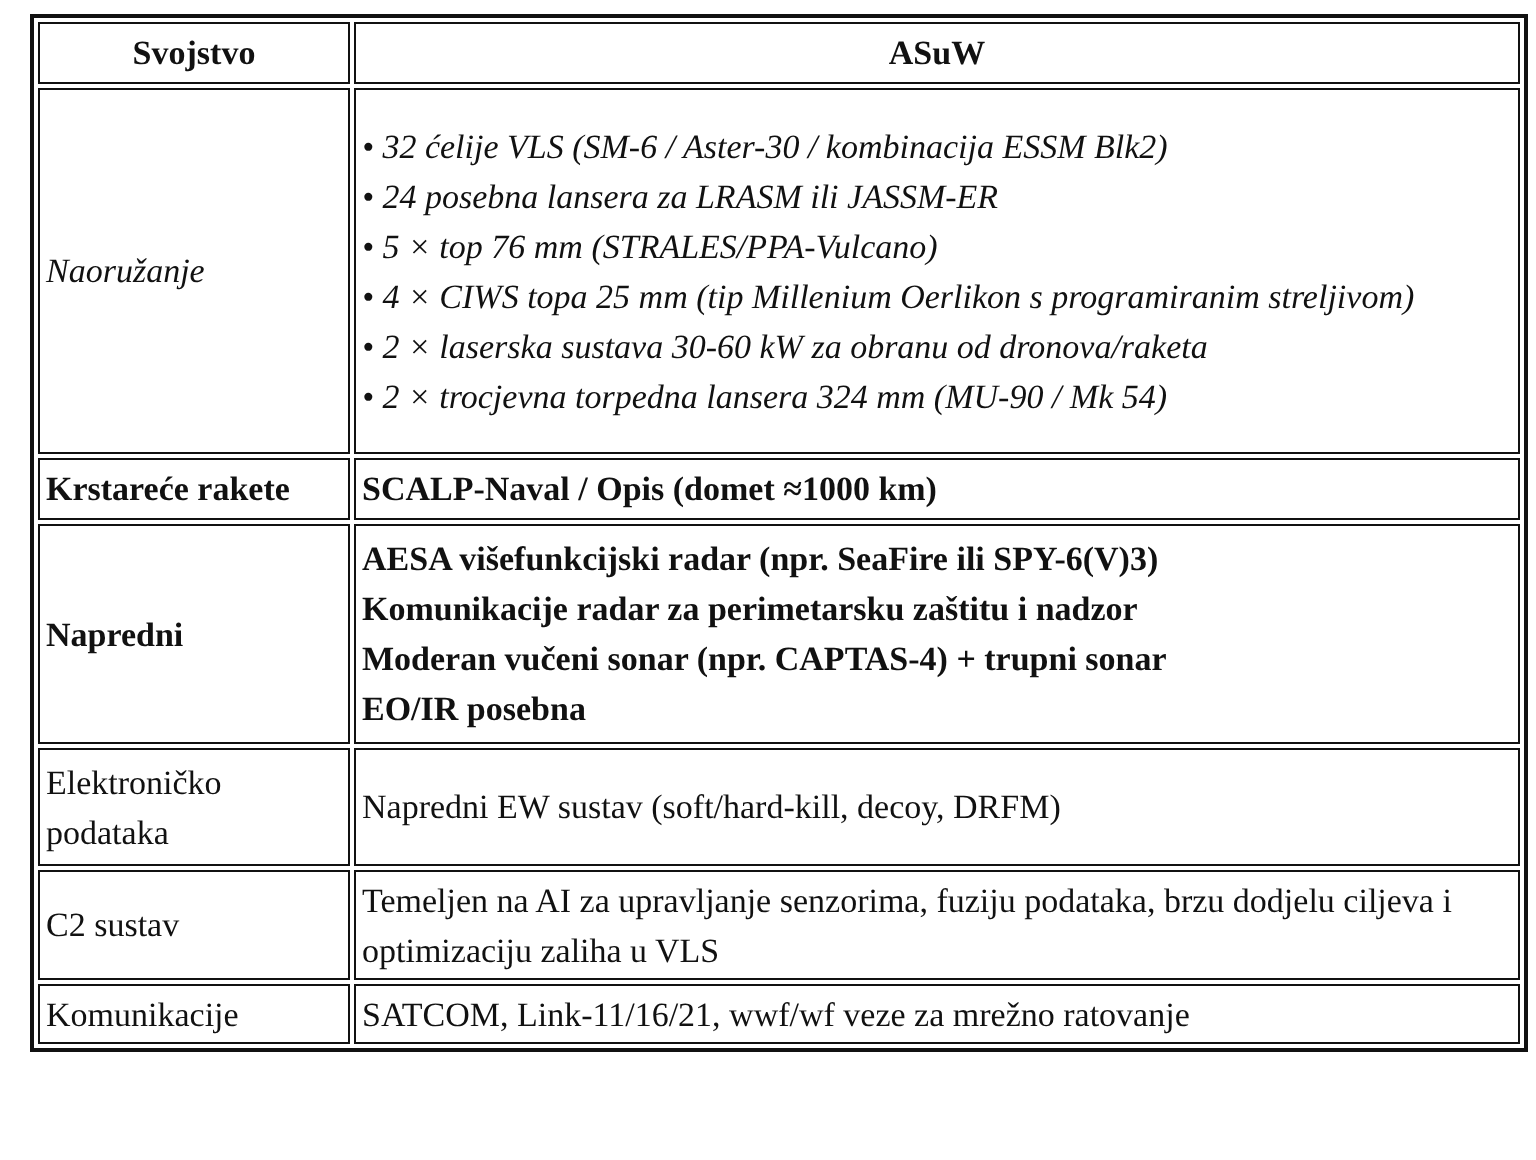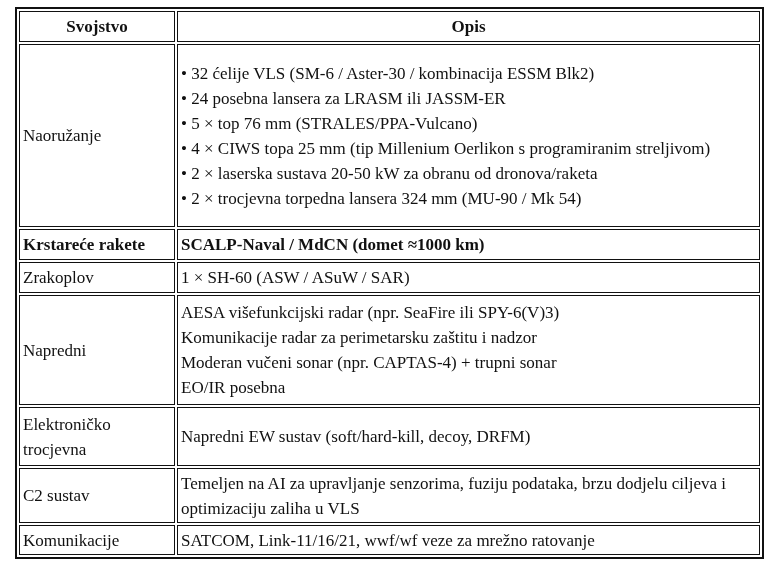--- a/index.html
+++ b/index.html
@@ -10,77 +10,71 @@
     border: 2px solid #111; border-spacing: 2px; border-collapse: separate;
     font-size: 17px; line-height: 25px;
   }
   table.spec th, table.spec td {
     border: 1.5px solid #111; padding: 1px 3px; vertical-align: middle; text-align: left;
   }
   table.spec th { font-weight: bold; text-align: center; height: 29px; padding: 0; }
   col.c1 { width: 156px; }
   .line { display: block; }
   .r-dep td { height: 26px; }
-  .r-nao td { height: 179px; }
+  .r-nao td { height: 179px; font-style: italic; }
   .r-krs td { height: 27px; font-weight: bold; }
   .r-zra td { height: 27px; }
-  .r-sen td { height: 106px; }
+  .r-sen td { height: 106px; font-weight: bold; }
   .r-ele td { height: 55px; }
   .r-c2 td { height: 51px; }
   .r-kom td { height: 26px; }
 </style>
 </head>
 <body>
 
 <table class="spec">
   <colgroup>
       <col class="c1">
       <col>
     </colgroup>
   <thead>
     <tr>
       <th>Svojstvo</th>
-      <th>Opis</th>
+      <th>ASuW</th>
     </tr>
   </thead>
   <tbody>
     <tr class="r-nao">
       <td>Naoružanje</td>
       <td>
         <span class="line">• 32 ćelije VLS (SM-6 / Aster-30 / kombinacija ESSM Blk2)</span>
         <span class="line">• 24 posebna lansera za LRASM ili JASSM-ER</span>
         <span class="line">• 5 × top 76 mm (STRALES/PPA-Vulcano)</span>
         <span class="line">• 4 × CIWS topa 25 mm (tip Millenium Oerlikon s programiranim streljivom)</span>
-        <span class="line">• 2 × laserska sustava 20-50 kW za obranu od dronova/raketa</span>
+        <span class="line">• 2 × laserska sustava 30-60 kW za obranu od dronova/raketa</span>
         <span class="line">• 2 × trocjevna torpedna lansera 324 mm (MU-90 / Mk 54)</span>
       </td>
     </tr>
     <tr class="r-krs">
       <td>Krstareće rakete</td>
       <td>
-        <span class="line">SCALP-Naval / MdCN (domet ≈1000 km)</span>
-      </td>
-    </tr>
-    <tr class="r-zra">
-      <td>Zrakoplov</td>
-      <td>
-        <span class="line">1 × SH-60 (ASW / ASuW / SAR)</span>
+        <span class="line">SCALP-Naval / Opis (domet ≈1000 km)</span>
       </td>
     </tr>
     <tr class="r-sen">
       <td>Napredni</td>
       <td>
         <span class="line">AESA višefunkcijski radar (npr. SeaFire ili SPY-6(V)3)</span>
         <span class="line">Komunikacije radar za perimetarsku zaštitu i nadzor</span>
         <span class="line">Moderan vučeni sonar (npr. CAPTAS-4) + trupni sonar</span>
         <span class="line">EO/IR posebna</span>
       </td>
     </tr>
     <tr class="r-ele">
-      <td>Elektroničko trocjevna</td>
+      <td>Elektroničko podataka</td>
       <td>
         <span class="line">Napredni EW sustav (soft/hard-kill, decoy, DRFM)</span>
       </td>
     </tr>
     <tr class="r-c2">
       <td>C2 sustav</td>
       <td>
         <span class="line">Temeljen na AI za upravljanje senzorima, fuziju podataka, brzu dodjelu ciljeva i optimizaciju zaliha u VLS</span>
       </td>
     </tr>

